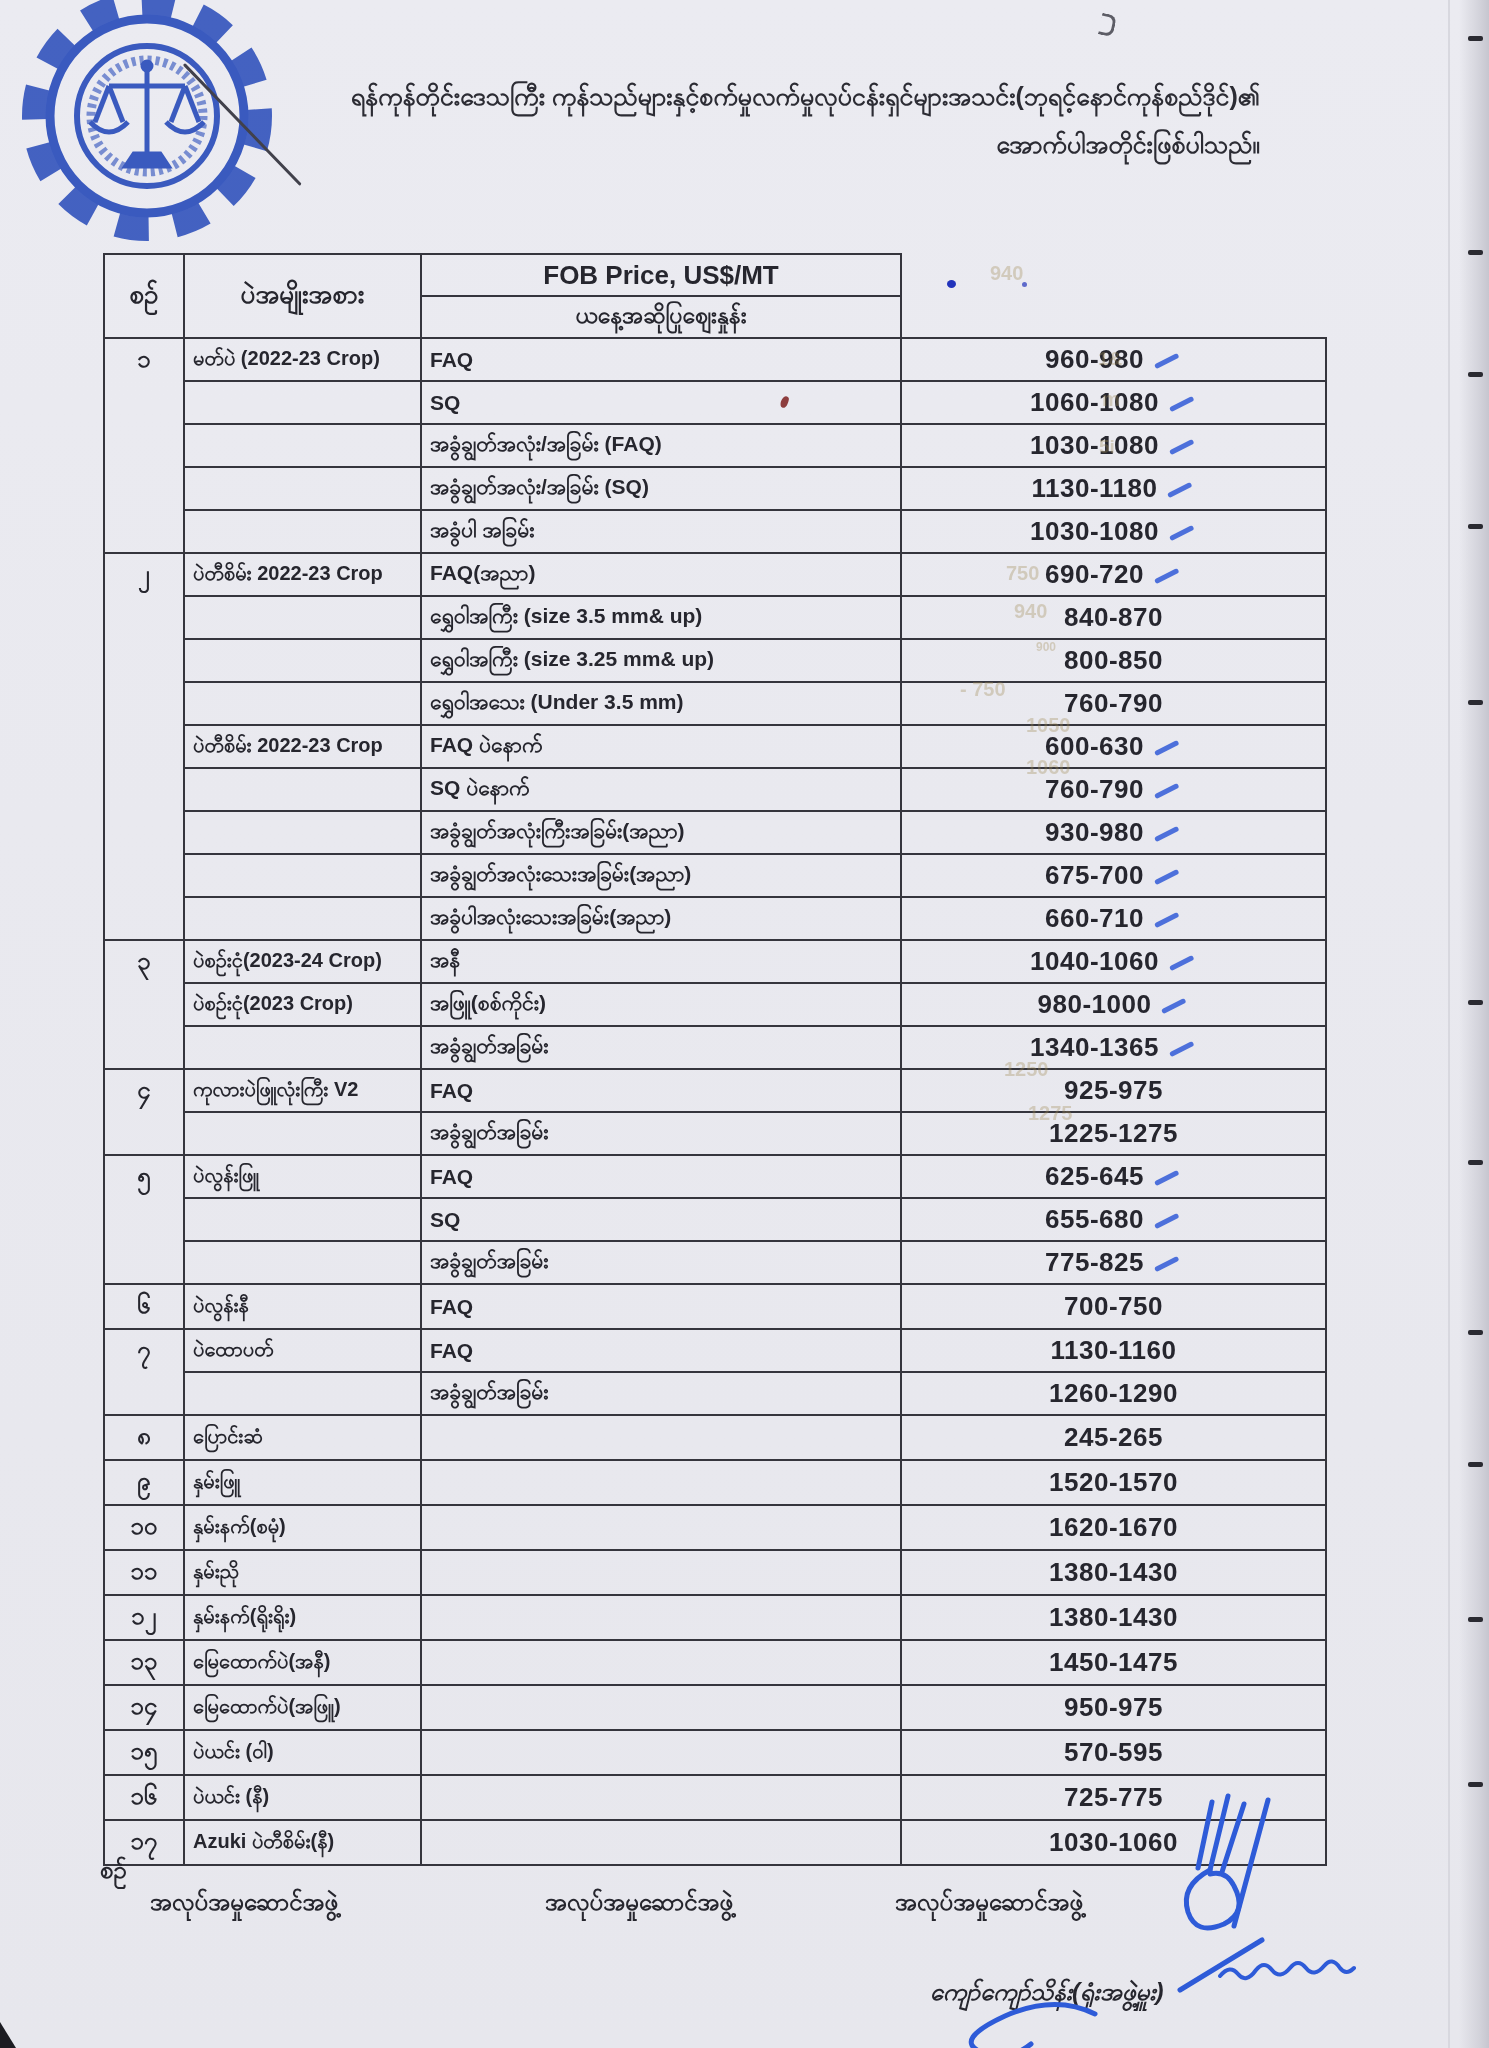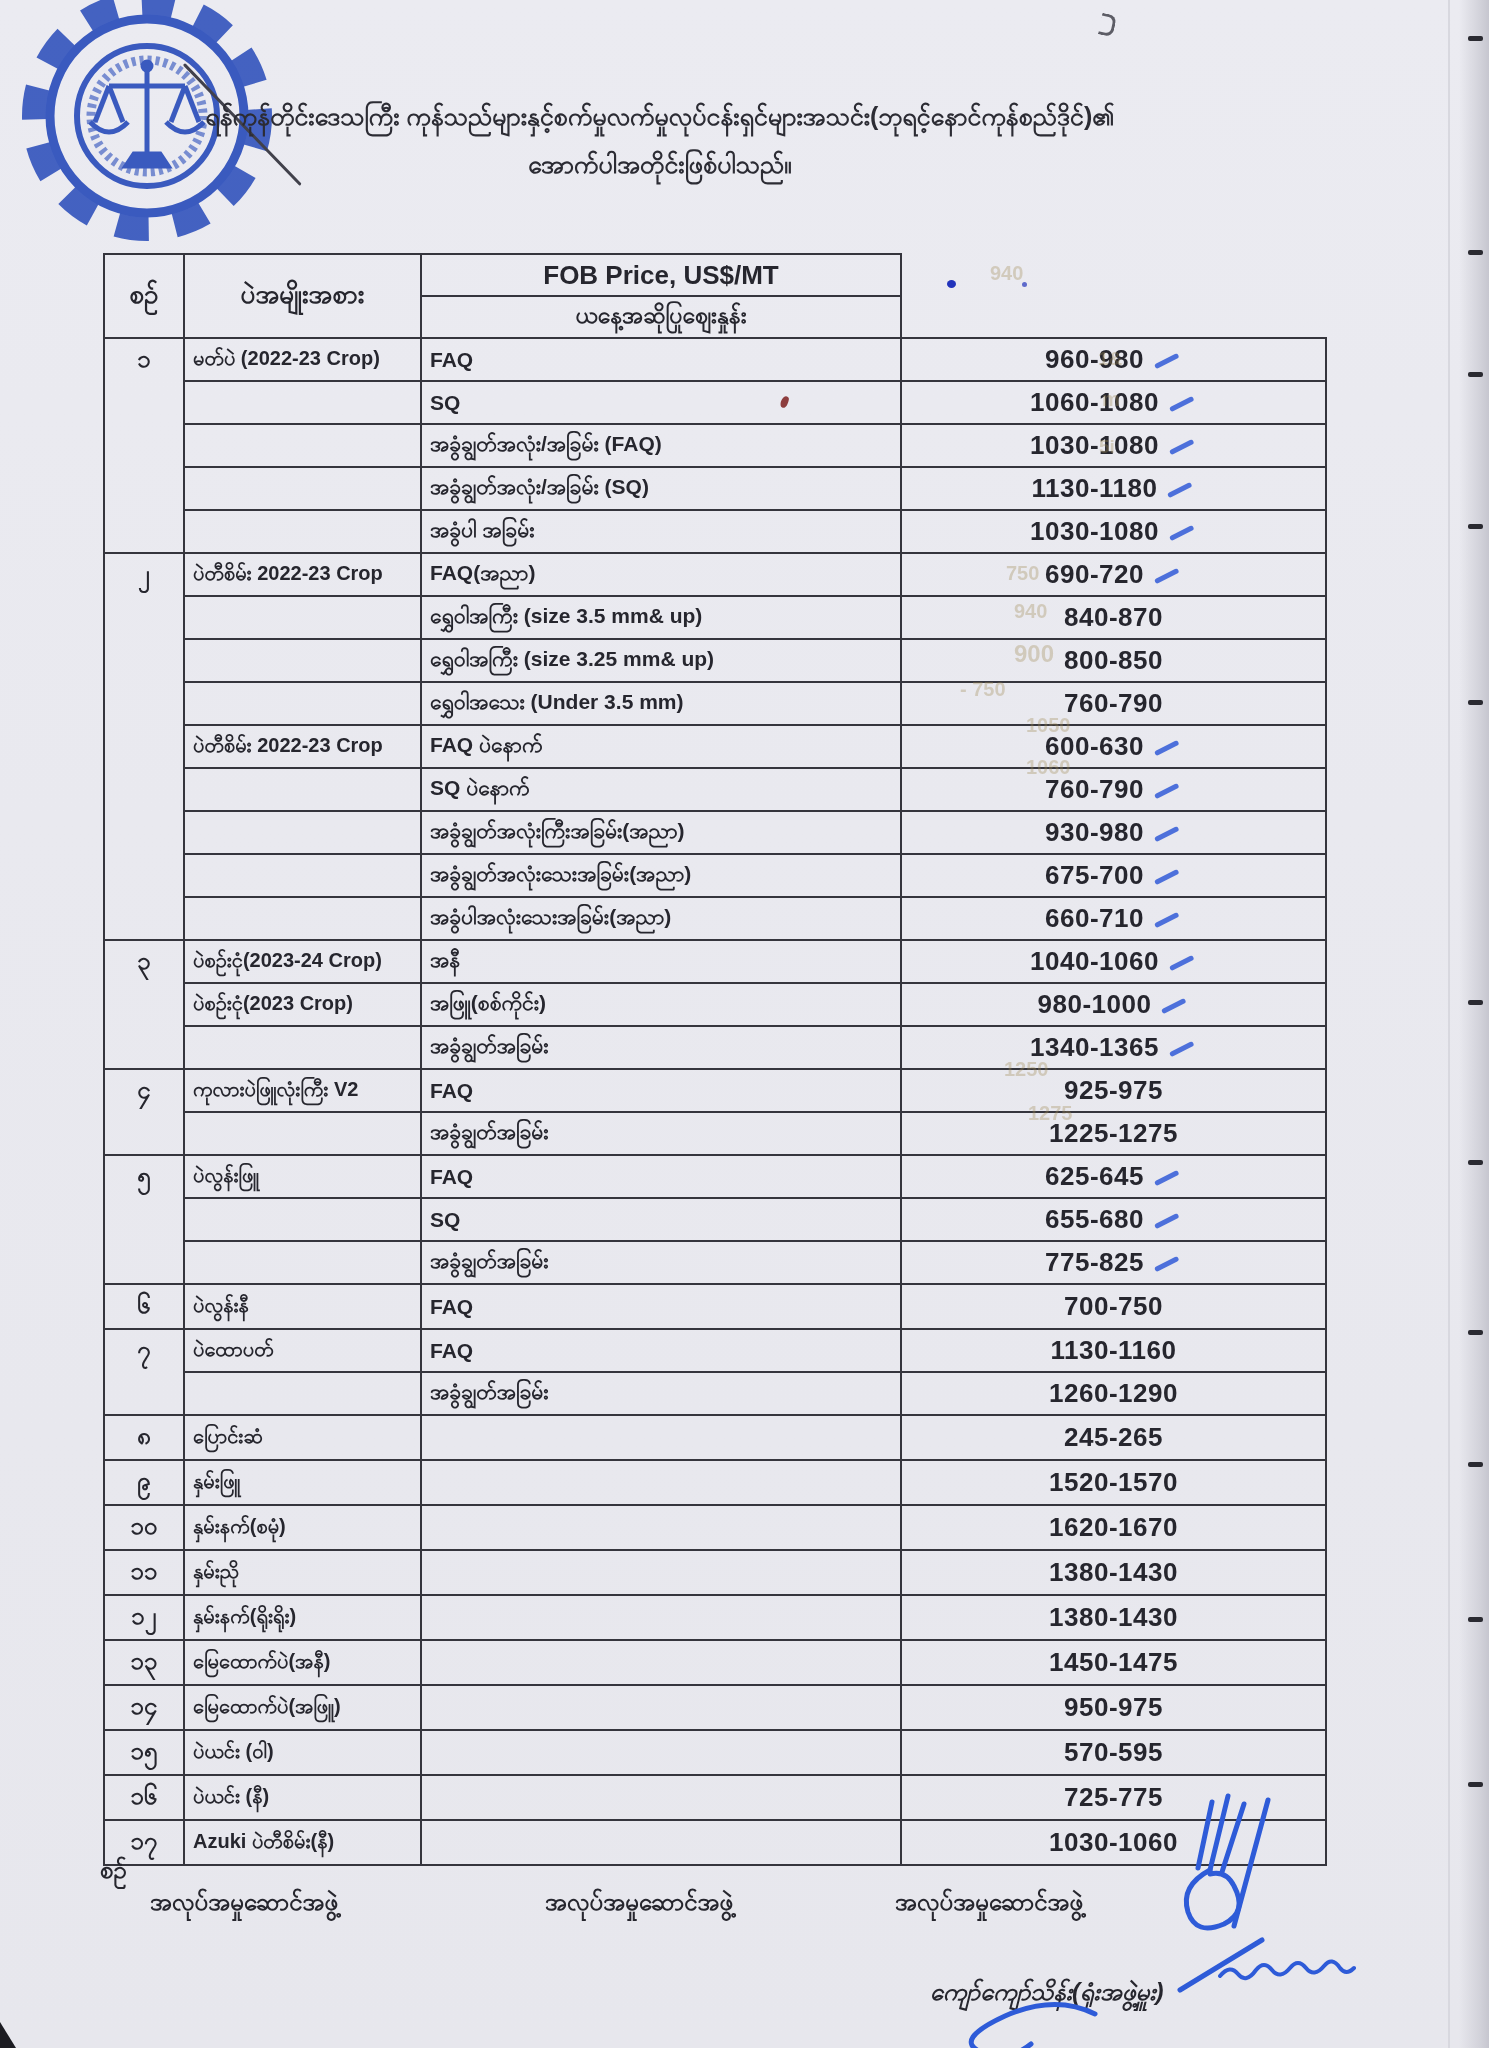--- a/index.html
+++ b/index.html
@@ -2,21 +2,21 @@
 <html><head>
 <meta charset="utf-8">
 <style>
   html,body{margin:0;padding:0;background:#9a9aa2;}
   .page{
     position:relative;width:1489px;height:2048px;margin:0 auto;
     background:linear-gradient(180deg,#ebebf1 0%,#e9e9ef 40%,#e7e7ed 100%);
     font-family:"Liberation Sans", sans-serif;color:#26262e;overflow:hidden;
   }
   
-  .title-block{position:absolute;left:60px;top:92px;width:1200px;text-align:center;}
+  .title-block{position:absolute;left:60px;top:72px;width:1200px;text-align:right;}
   .title-line{font-weight:bold;font-size:25px;line-height:48px;color:#2c2c34;white-space:nowrap;}
   
   table.price-table{
     position:absolute;left:103px;top:253px;width:1222px;
     border-collapse:collapse;table-layout:fixed;
   }
   .price-table td,.price-table th{
     border:2px solid #35353d;padding:0 8px;overflow:hidden;white-space:nowrap;
     font-weight:bold;color:#26262e;background:transparent;
   }
@@ -369,21 +369,21 @@
   <div class="edge-strip"></div>
   <div class="tr-mark"></div>
   <div class="corner-wedge"></div>
   <div id="bleed-layer">
       <span class="bleed" style="left: 990px; top: 262px; font-size: 20px;">940</span>
       <span class="bleed" style="left: 1098px; top: 348px; font-size: 19px;">1&amp;</span>
       <span class="bleed" style="left: 1102px; top: 388px; font-size: 20px;">m</span>
       <span class="bleed" style="left: 1099px; top: 424px; font-size: 19px; margin-top: 12px;">5i</span>
       <span class="bleed" style="left: 958px; top: 562px; font-size: 20px; margin-left: 48px;">750</span>
       <span class="bleed" style="left: 1014px; top: 600px; font-size: 20px;">940</span>
-      <span class="bleed" style="left: 1014px; top: 640px; font-size: 24px;">900</span>
+      <span class="bleed" style="left: 1036px; top: 640px; font-size: 12px;">900</span>
       <span class="bleed" style="left: 960px; top: 678px; font-size: 20px;">- 750</span>
       <span class="bleed" style="left: 1026px; top: 714px; font-size: 20px;">1050</span>
       <span class="bleed" style="left: 1026px; top: 756px; font-size: 20px; text-align: center;">1060</span>
       <span class="bleed" style="left: 1004px; top: 1058px; font-size: 20px;">1250</span>
       <span class="bleed" style="left: 1028px; top: 1102px; font-size: 20px;">1275</span>
     </div>
   <div id="dash-layer">
       <div class="edge-dash" style="top: 36px;"></div>
       <div class="edge-dash" style="top: 250px;"></div>
       <div class="edge-dash" style="top: 372px;"></div>

